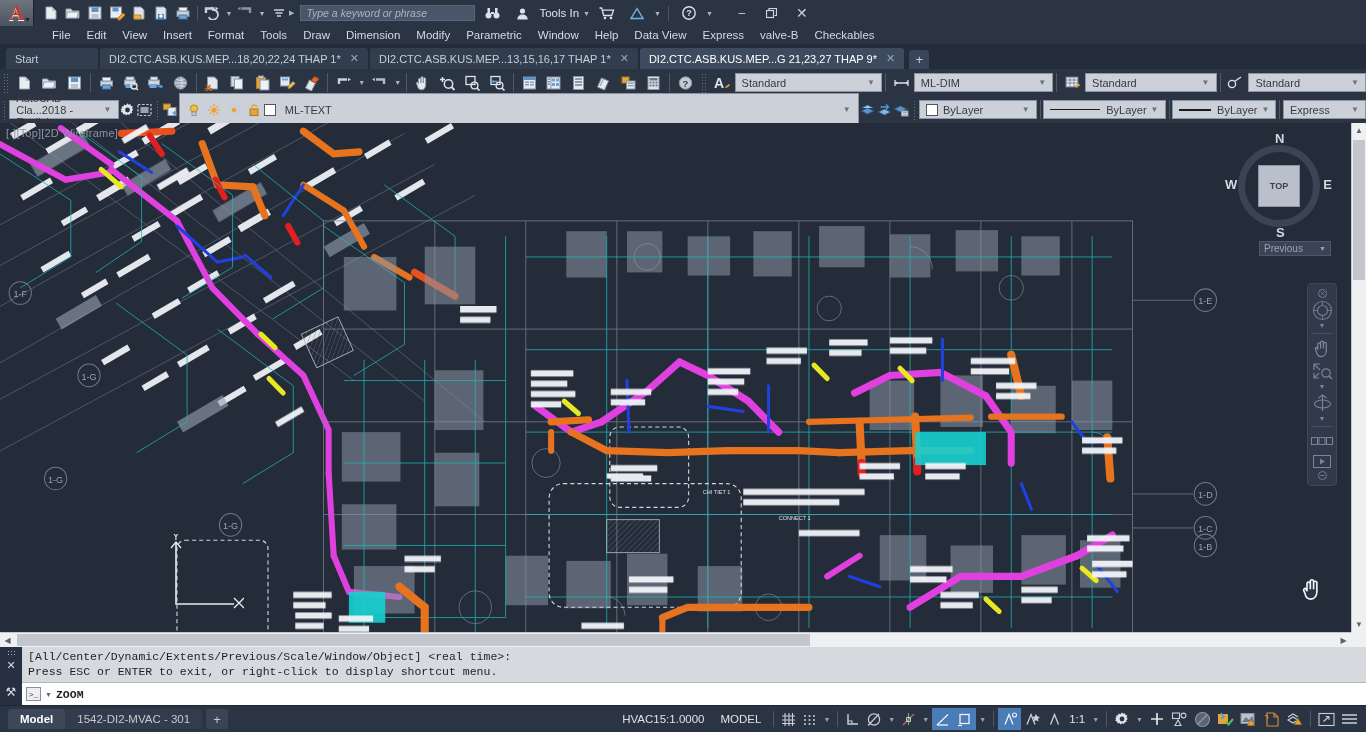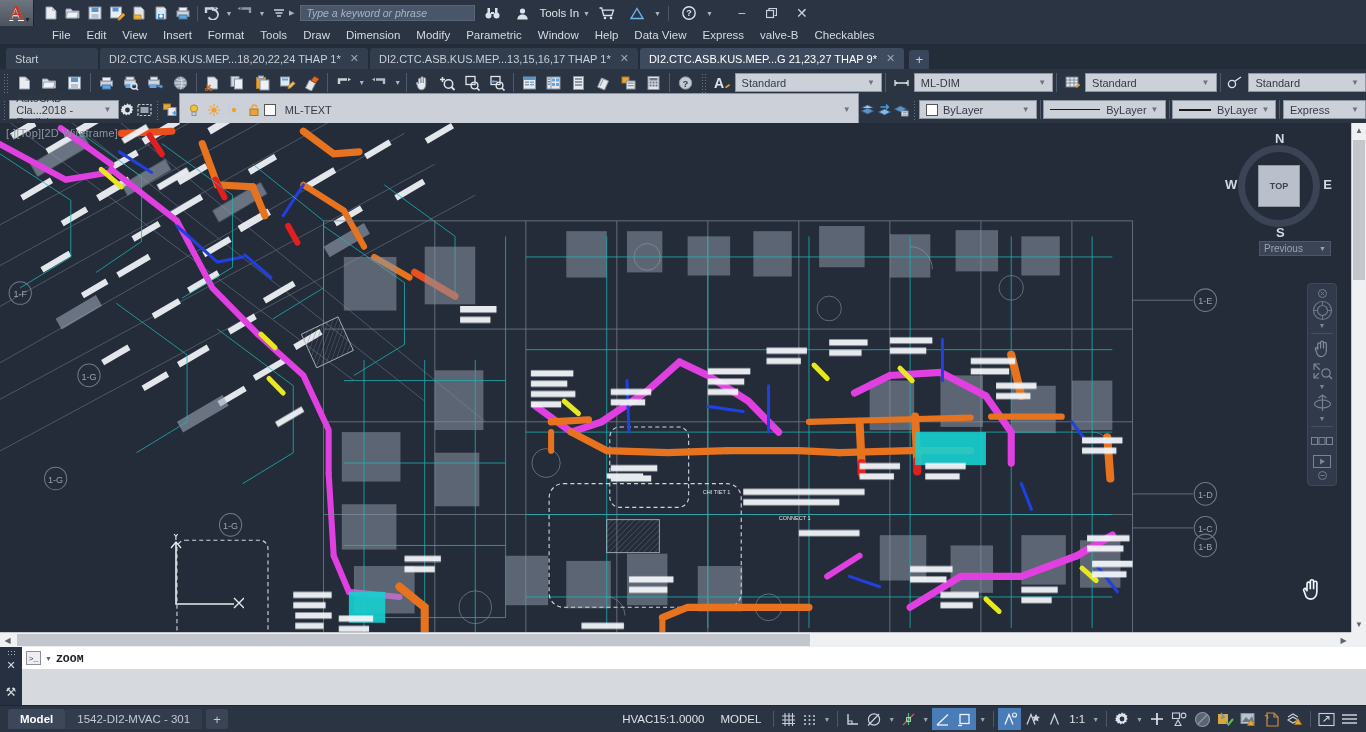--- a/index.html
+++ b/index.html
@@ -1108,20 +1108,24 @@
   <div class="corner"></div>
 </div>
 
 <div class="cmdarea">
   <div class="cmdleft">
     <div class="dots"></div>
     <span class="xx">✕</span>
     <span class="wrench">⚒</span>
   </div>
   <div class="cmdright">
+    <div class="histpanel">
+      <div class="histline">[All/Center/Dynamic/Extents/Previous/Scale/Window/Object] &lt;real time&gt;:</div>
+      <div class="histline">Press ESC or ENTER to exit, or right-click to display shortcut menu.</div>
+    </div>
     <div class="inputrow">
       <div class="prompticon">&gt;_</div>
       <span class="arw">▼</span>
       <span class="cmdtext">ZOOM</span>
     </div>
   </div>
 </div>
 
 <div class="statusbar">
   <div class="mtabs">

